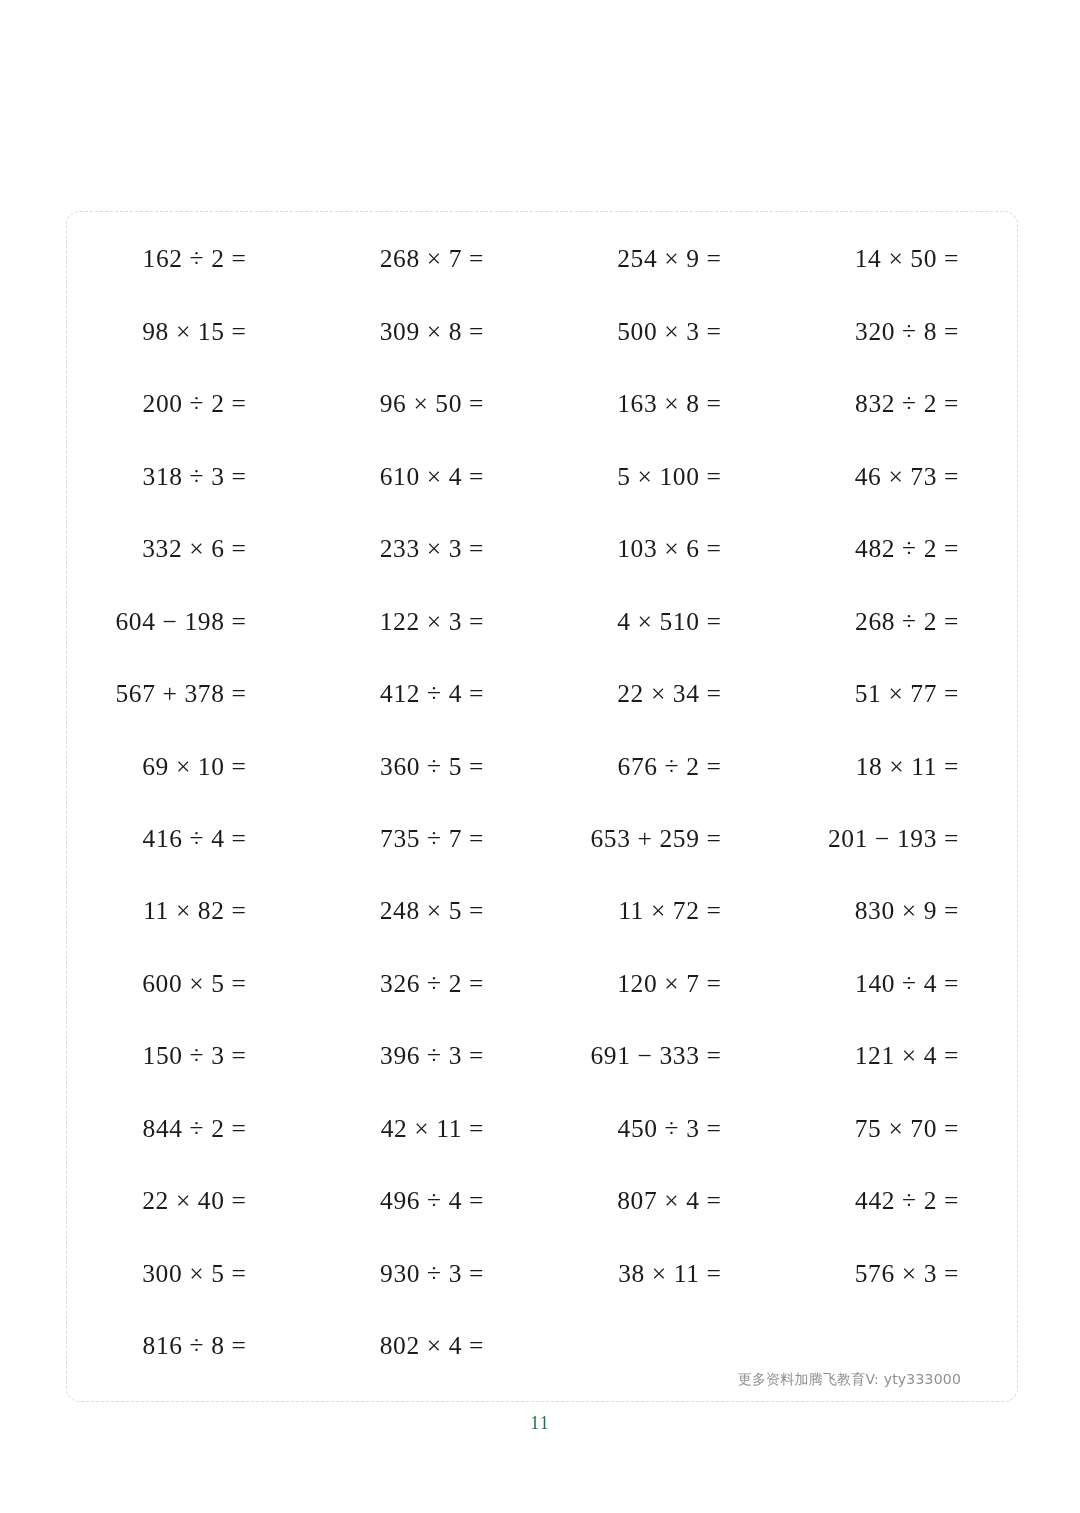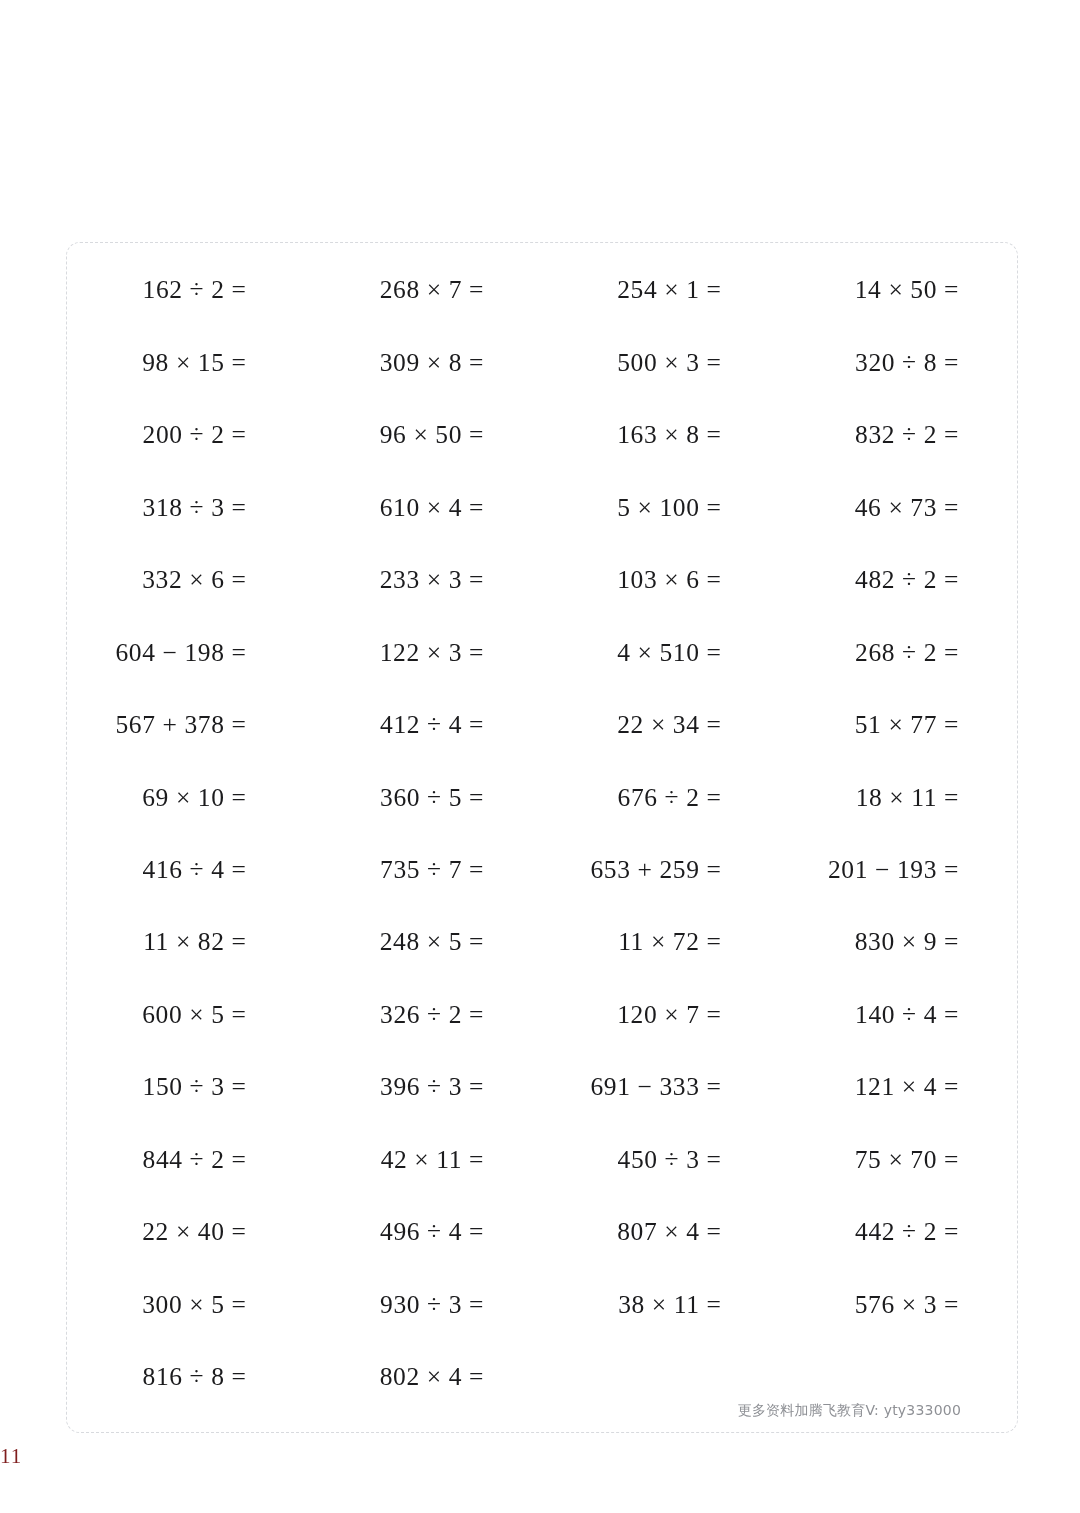--- a/index.html
+++ b/index.html
@@ -13,21 +13,20 @@
     position: relative;
     font-family: "Liberation Serif", "DejaVu Serif", serif;
     color: #1c1c1e;
     overflow: hidden;
   }
 
   #worksheet-page {
     position: absolute;
     inset: 0;
     background: #ffffff;
-    margin-top: 31px;
   }
 
   
   #worksheet-frame {
     position: absolute;
     left: 66px;
     top: 211px;
     width: 952px;
     height: 1191px;
     box-sizing: border-box;
@@ -77,41 +76,42 @@
     letter-spacing: 0.2px;
     white-space: nowrap;
   }
 
   
   #page-number {
     position: absolute;
     left: 0;
     right: 0;
     top: 1413px;
-    font-size: 21px;
-    color: #7f1d1d;
+    text-align: center;
+    font-size: 18px;
+    color: #15803d;
     letter-spacing: 1px;
   }
 </style>
 </head>
 <body>
 
 <div id="worksheet-page">
 
   <div id="worksheet-frame">
 
     <div id="problem-grid">
         <div class="problem-cell">
           <span class="problem-expr">162 ÷ 2 =</span>
         </div>
         <div class="problem-cell">
           <span class="problem-expr">268 × 7 =</span>
         </div>
         <div class="problem-cell">
-          <span class="problem-expr">254 × 1 =</span>
+          <span class="problem-expr">254 × 9 =</span>
         </div>
         <div class="problem-cell">
           <span class="problem-expr">14 × 50 =</span>
         </div>
         <div class="problem-cell">
           <span class="problem-expr">98 × 15 =</span>
         </div>
         <div class="problem-cell">
           <span class="problem-expr">309 × 8 =</span>
         </div>

